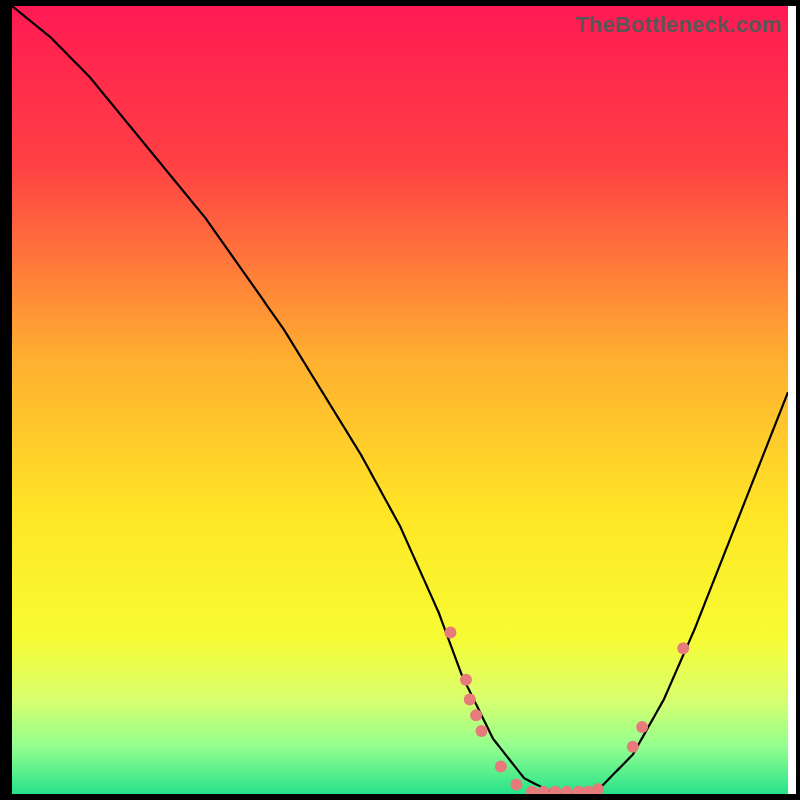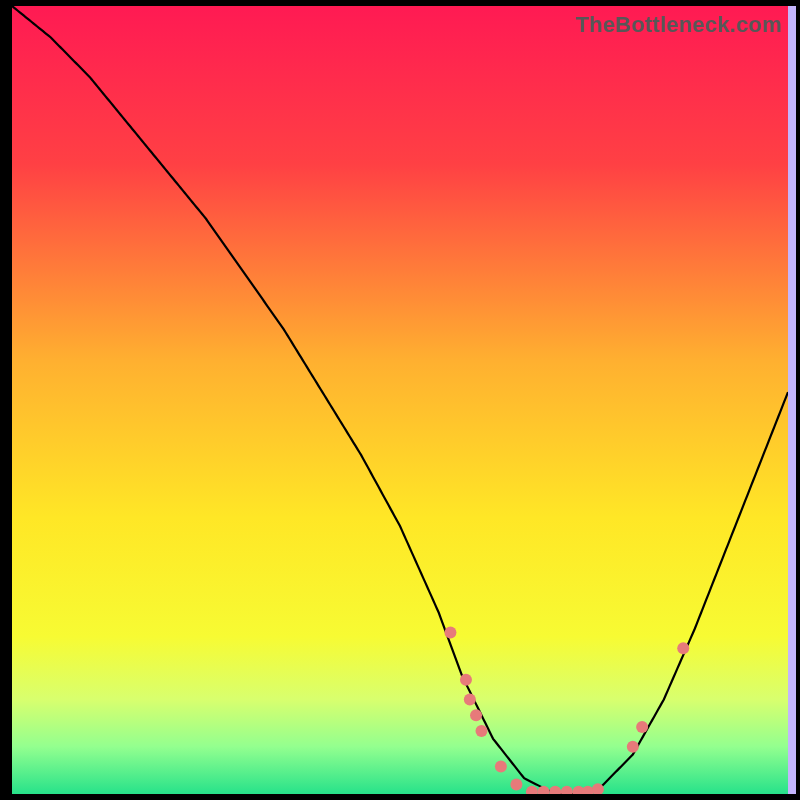--- a/index.html
+++ b/index.html
@@ -10,21 +10,21 @@
     background: #000000;
     overflow: hidden;
     font-family: Arial, Helvetica, sans-serif;
   }
   .frame {
     position: absolute;
     left: 12px;
     top: 6px;
     width: 784px;
     height: 788px;
-    background: #c4b5fd;
+    background: #ffffff;
   }
   .plot {
     position: absolute;
     left: 0;
     top: 0;
     width: 776px;
     height: 788px;
   }
   .watermark {
     position: absolute;

